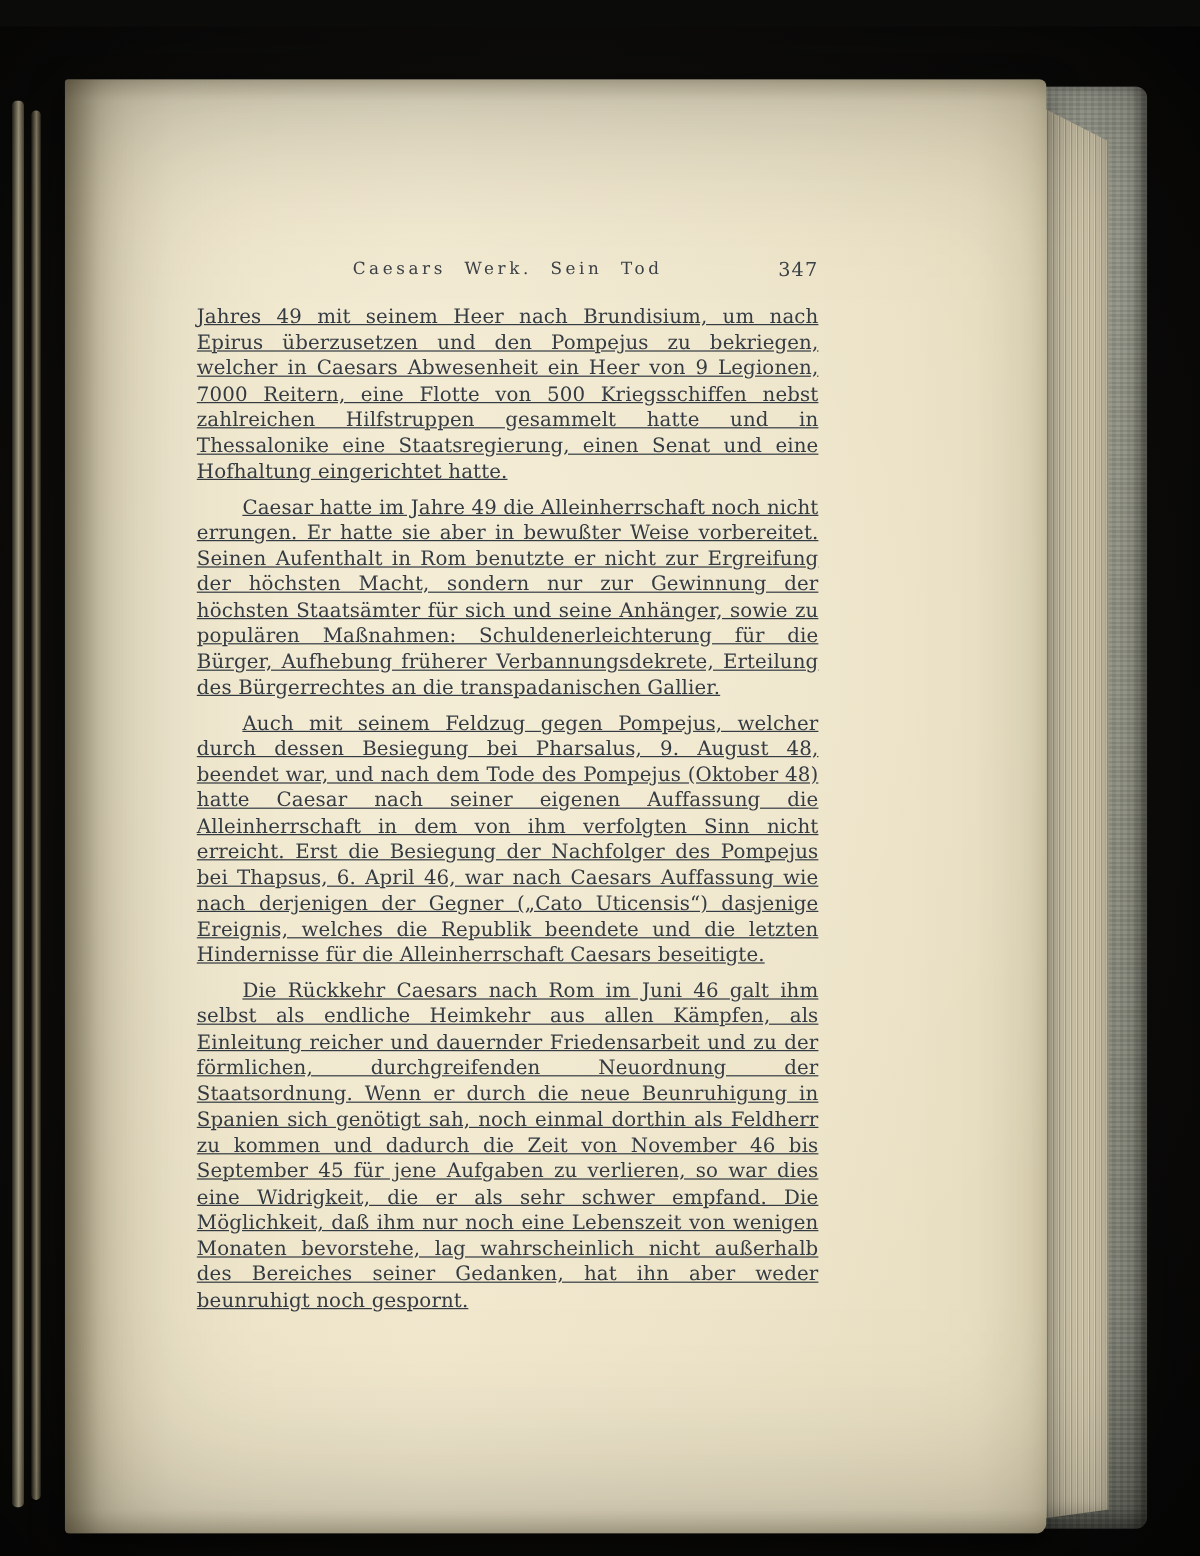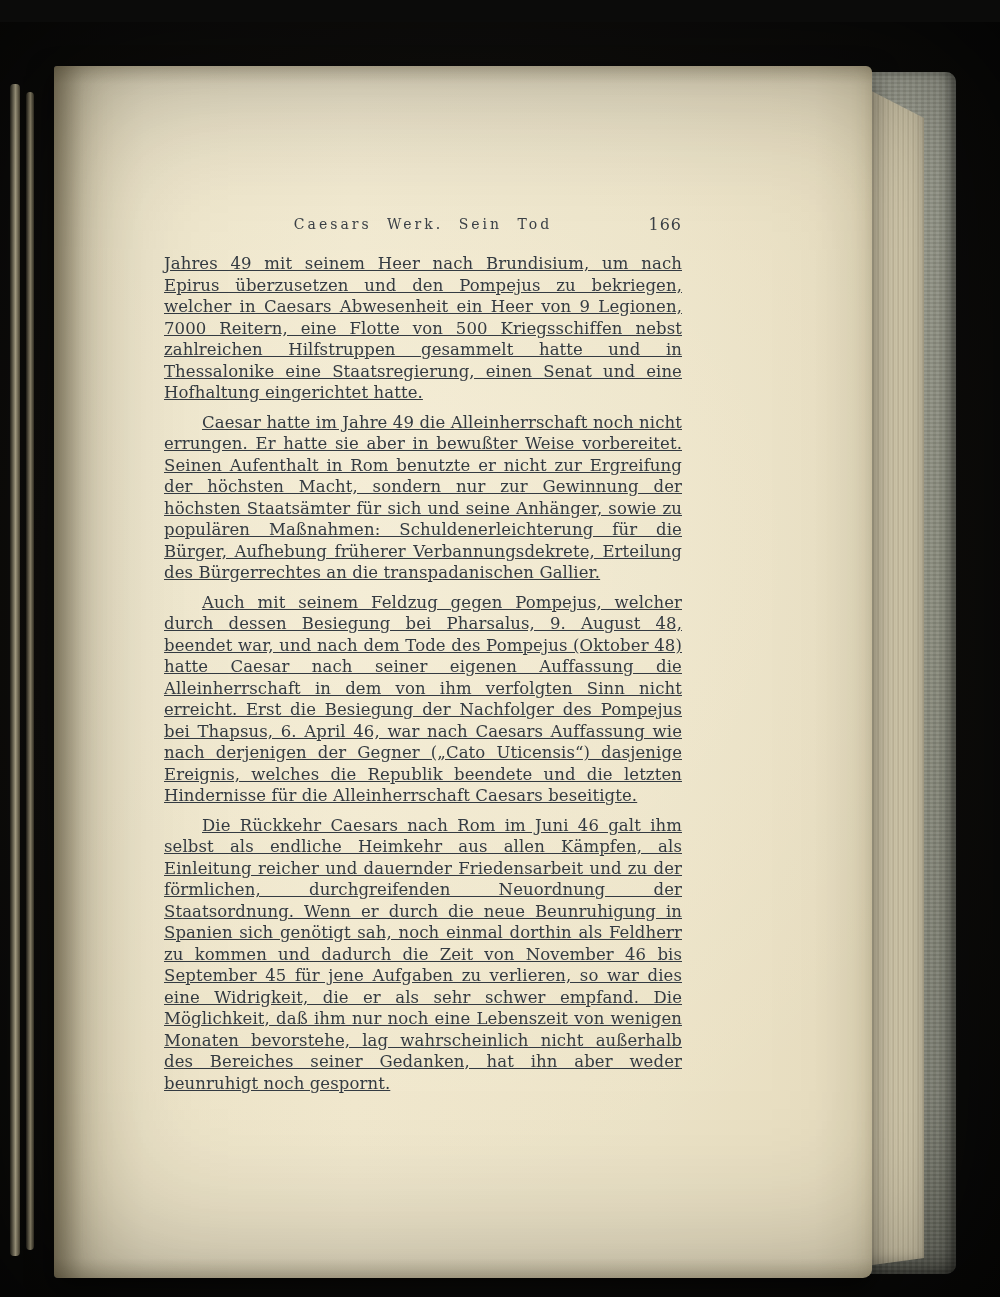--- a/index.html
+++ b/index.html
@@ -124,21 +124,21 @@
   <div class="sliver sliver-2"></div>
 
   <div class="cover"></div>
   <div class="page-stack"></div>
 
   <div class="page">
     <div class="text-block">
 
       <div class="running-header">
         <span class="running-title">Caesars Werk. Sein Tod</span>
-        <span class="page-number">166</span>
+        <span class="page-number">347</span>
       </div>
 
       <div class="body-text">
         <p class="para no-indent">Jahres 49 mit seinem Heer nach Brundisium, um nach Epirus überzusetzen und den Pompejus zu bekriegen, welcher in Caesars Abwesenheit ein Heer von 9 Legionen, 7000 Reitern, eine Flotte von 500 Kriegsschiffen nebst zahlreichen Hilfstruppen gesammelt hatte und in Thessalonike eine Staatsregierung, einen Senat und eine Hofhaltung eingerichtet hatte.</p>
         <p class="para">Caesar hatte im Jahre 49 die Alleinherrschaft noch nicht errungen. Er hatte sie aber in bewußter Weise vorbereitet. Seinen Aufenthalt in Rom benutzte er nicht zur Ergreifung der höchsten Macht, sondern nur zur Gewinnung der höchsten Staatsämter für sich und seine Anhänger, sowie zu populären Maßnahmen: Schuldenerleichterung für die Bürger, Aufhebung früherer Verbannungsdekrete, Erteilung des Bürgerrechtes an die transpadanischen Gallier.</p>
         <p class="para">Auch mit seinem Feldzug gegen Pompejus, welcher durch dessen Besiegung bei Pharsalus, 9. August 48, beendet war, und nach dem Tode des Pompejus (Oktober 48) hatte Caesar nach seiner eigenen Auffassung die Alleinherrschaft in dem von ihm verfolgten Sinn nicht erreicht. Erst die Besiegung der Nachfolger des Pompejus bei Thapsus, 6. April 46, war nach Caesars Auffassung wie nach derjenigen der Gegner („Cato Uticensis“) dasjenige Ereignis, welches die Republik beendete und die letzten Hindernisse für die Alleinherrschaft Caesars beseitigte.</p>
         <p class="para">Die Rückkehr Caesars nach Rom im Juni 46 galt ihm selbst als endliche Heimkehr aus allen Kämpfen, als Einleitung reicher und dauernder Friedensarbeit und zu der förmlichen, durchgreifenden Neuordnung der Staatsordnung. Wenn er durch die neue Beunruhigung in Spanien sich genötigt sah, noch einmal dorthin als Feldherr zu kommen und dadurch die Zeit von November 46 bis September 45 für jene Aufgaben zu verlieren, so war dies eine Widrigkeit, die er als sehr schwer empfand. Die Möglichkeit, daß ihm nur noch eine Lebenszeit von wenigen Monaten bevorstehe, lag wahrscheinlich nicht außerhalb des Bereiches seiner Gedanken, hat ihn aber weder beunruhigt noch gespornt.</p>
       </div>
 
     </div>

